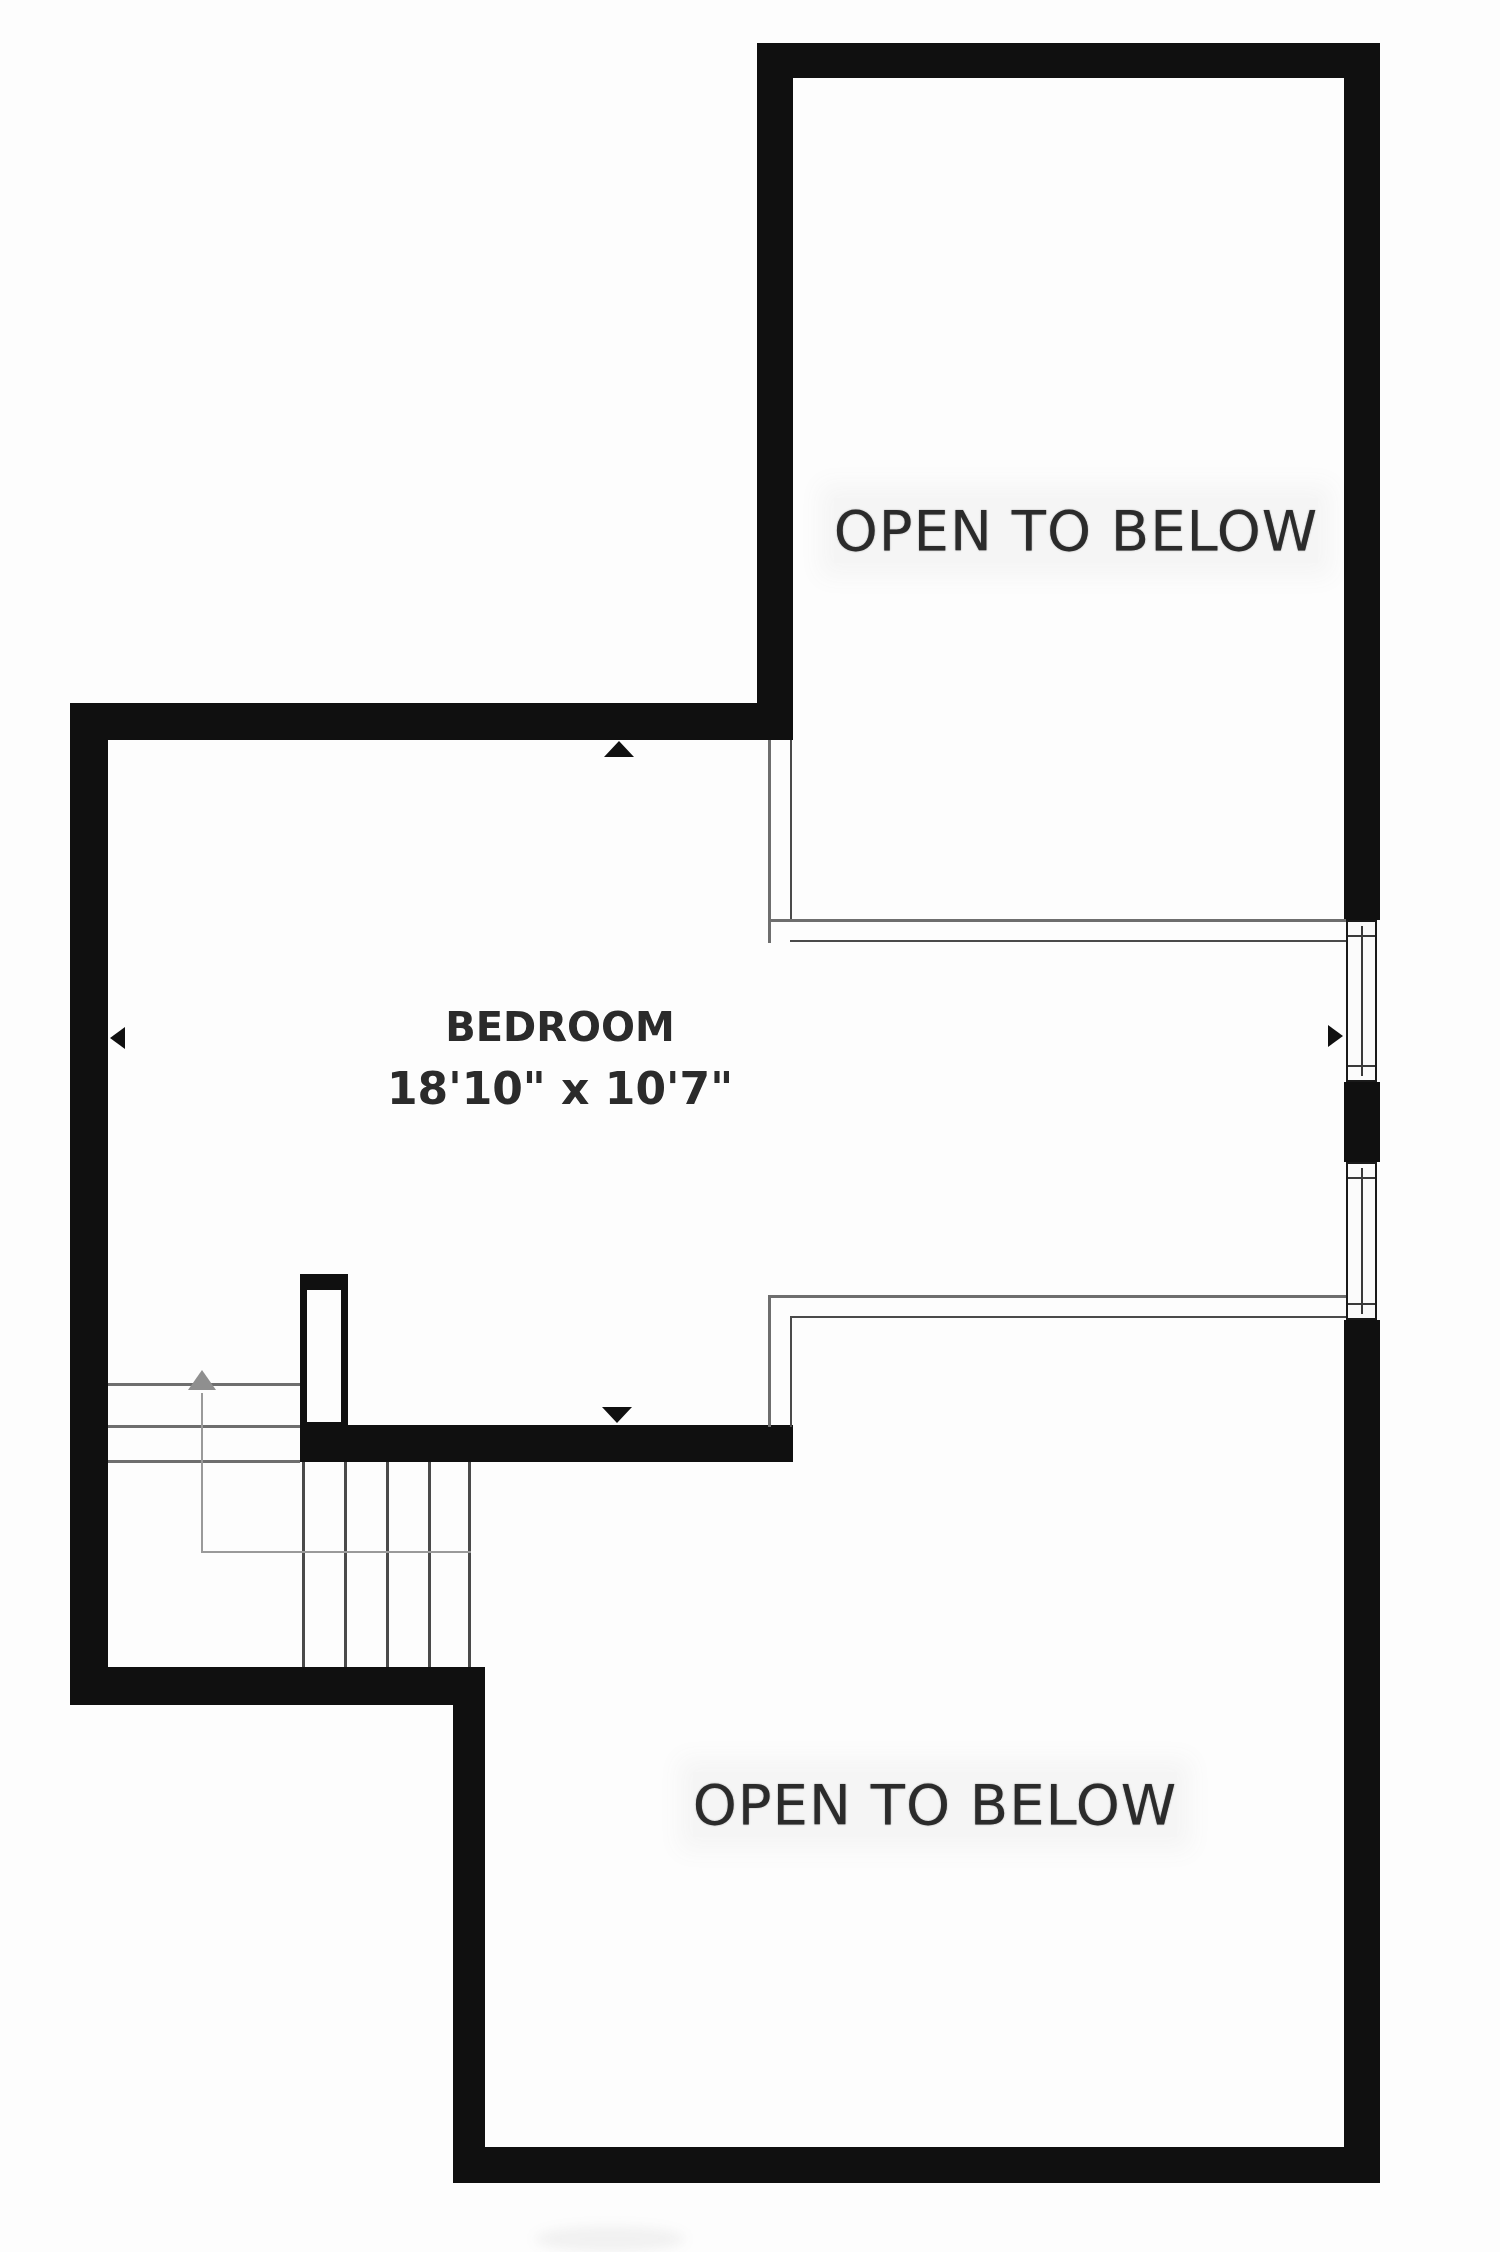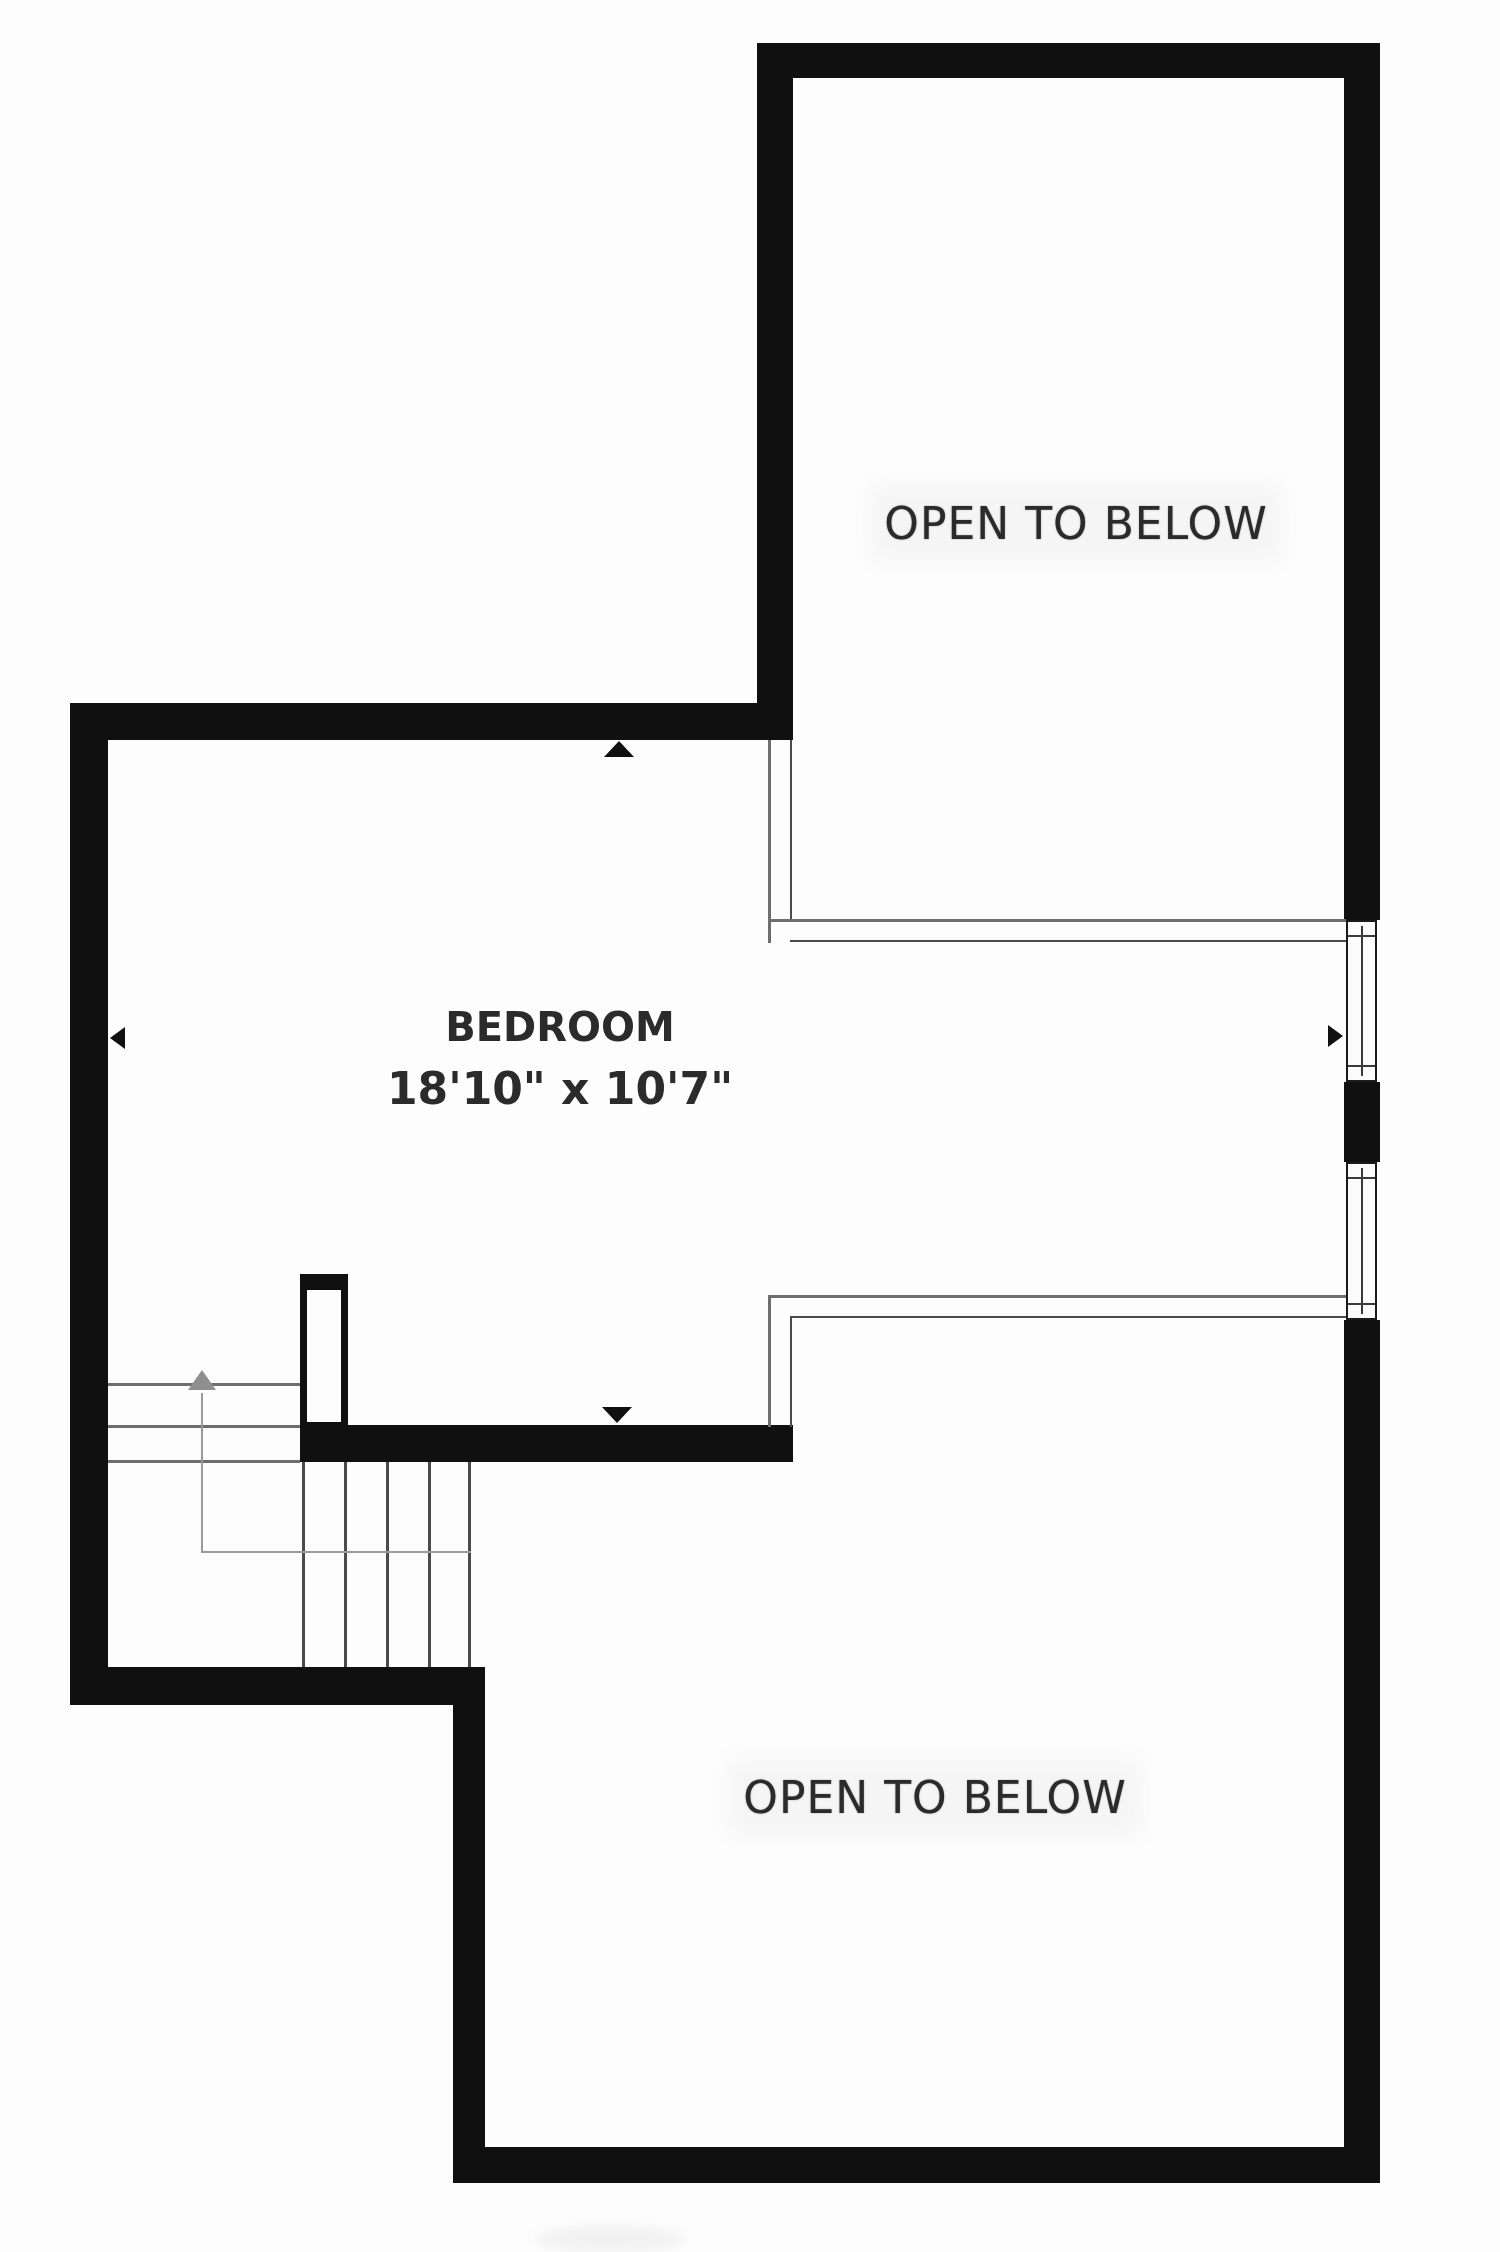--- a/index.html
+++ b/index.html
@@ -31,21 +31,21 @@
   .label{
     position:absolute;text-align:center;color:var(--text,#2b2b2b);
     white-space:nowrap;
   }
   .label span{
     display:inline-block;
     background:rgba(110,110,110,0.055);
     box-shadow:0 0 22px 14px rgba(110,110,110,0.055);
     text-shadow:0 0 1.5px rgba(40,40,40,0.55);
   }
-  .open-label{font-size:44px;letter-spacing:1px;font-weight:400;text-align:center;}
+  .open-label{font-size:56px;letter-spacing:1px;font-weight:400;text-align:center;}
   .room-name{font-size:40px;font-weight:700;line-height:58px;}
   .room-dims{font-size:44px;font-weight:700;line-height:66px;}
   .smudge{position:absolute;background:rgba(90,90,90,0.07);filter:blur(6px);border-radius:50%;}
 </style>
 </head>
 <body>
 
 <div id="plan">
 
   <div class="wall" style="left:757px;top:43px;width:623px;height:35px;"></div>

